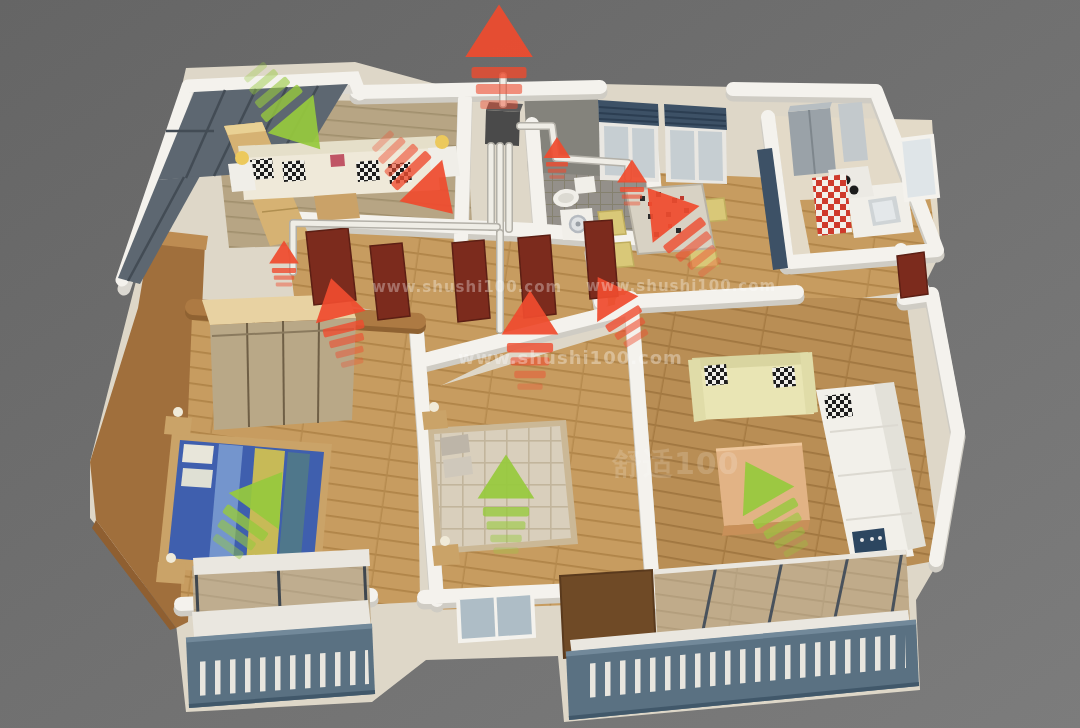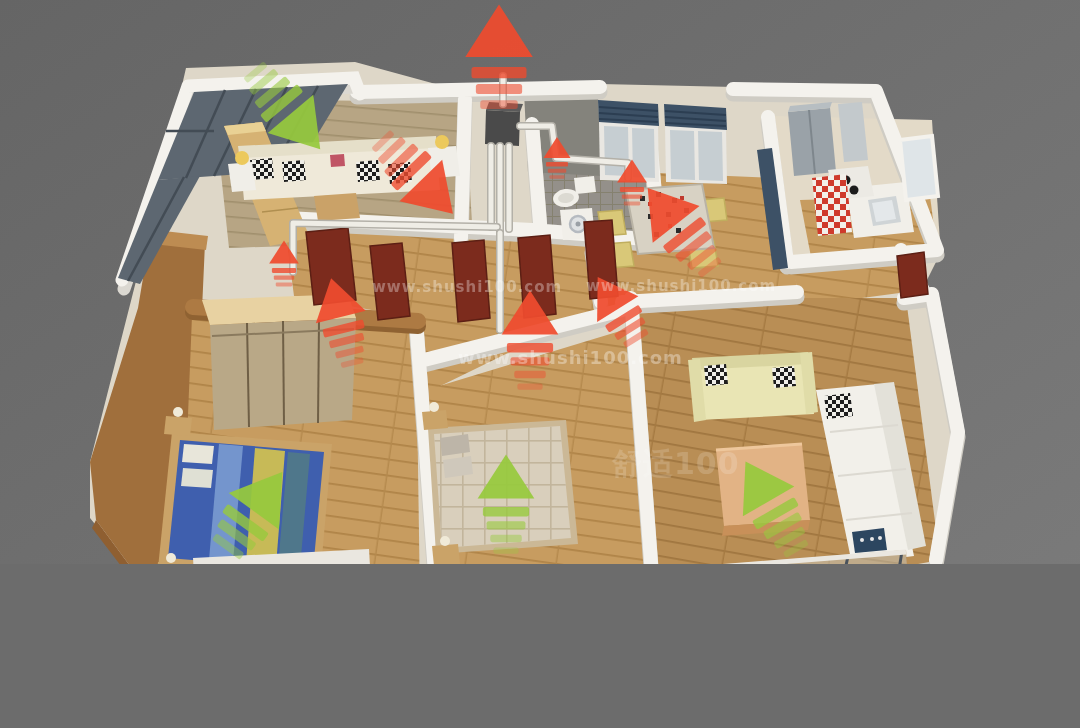--- a/index.html
+++ b/index.html
@@ -1,17 +1,17 @@
 <!DOCTYPE html>
 <html><head>
 <meta charset="utf-8">
 <style>
   html,body{margin:0;padding:0;background:#6c6c6c;}
   .stage{
-    position:relative;width:1080px;height:564px;overflow:hidden;
+    position:relative;width:1080px;height:728px;overflow:hidden;
     font-family:"DejaVu Sans","Liberation Sans",sans-serif;
   }
   .stage svg{display:block;width:1080px;height:728px;}
   text{font-family:"DejaVu Sans","Liberation Sans",sans-serif;}
 </style>
 </head>
 <body>
 
 <div class="stage">
 <svg viewBox="0 0 1080 728" xmlns="http://www.w3.org/2000/svg">

